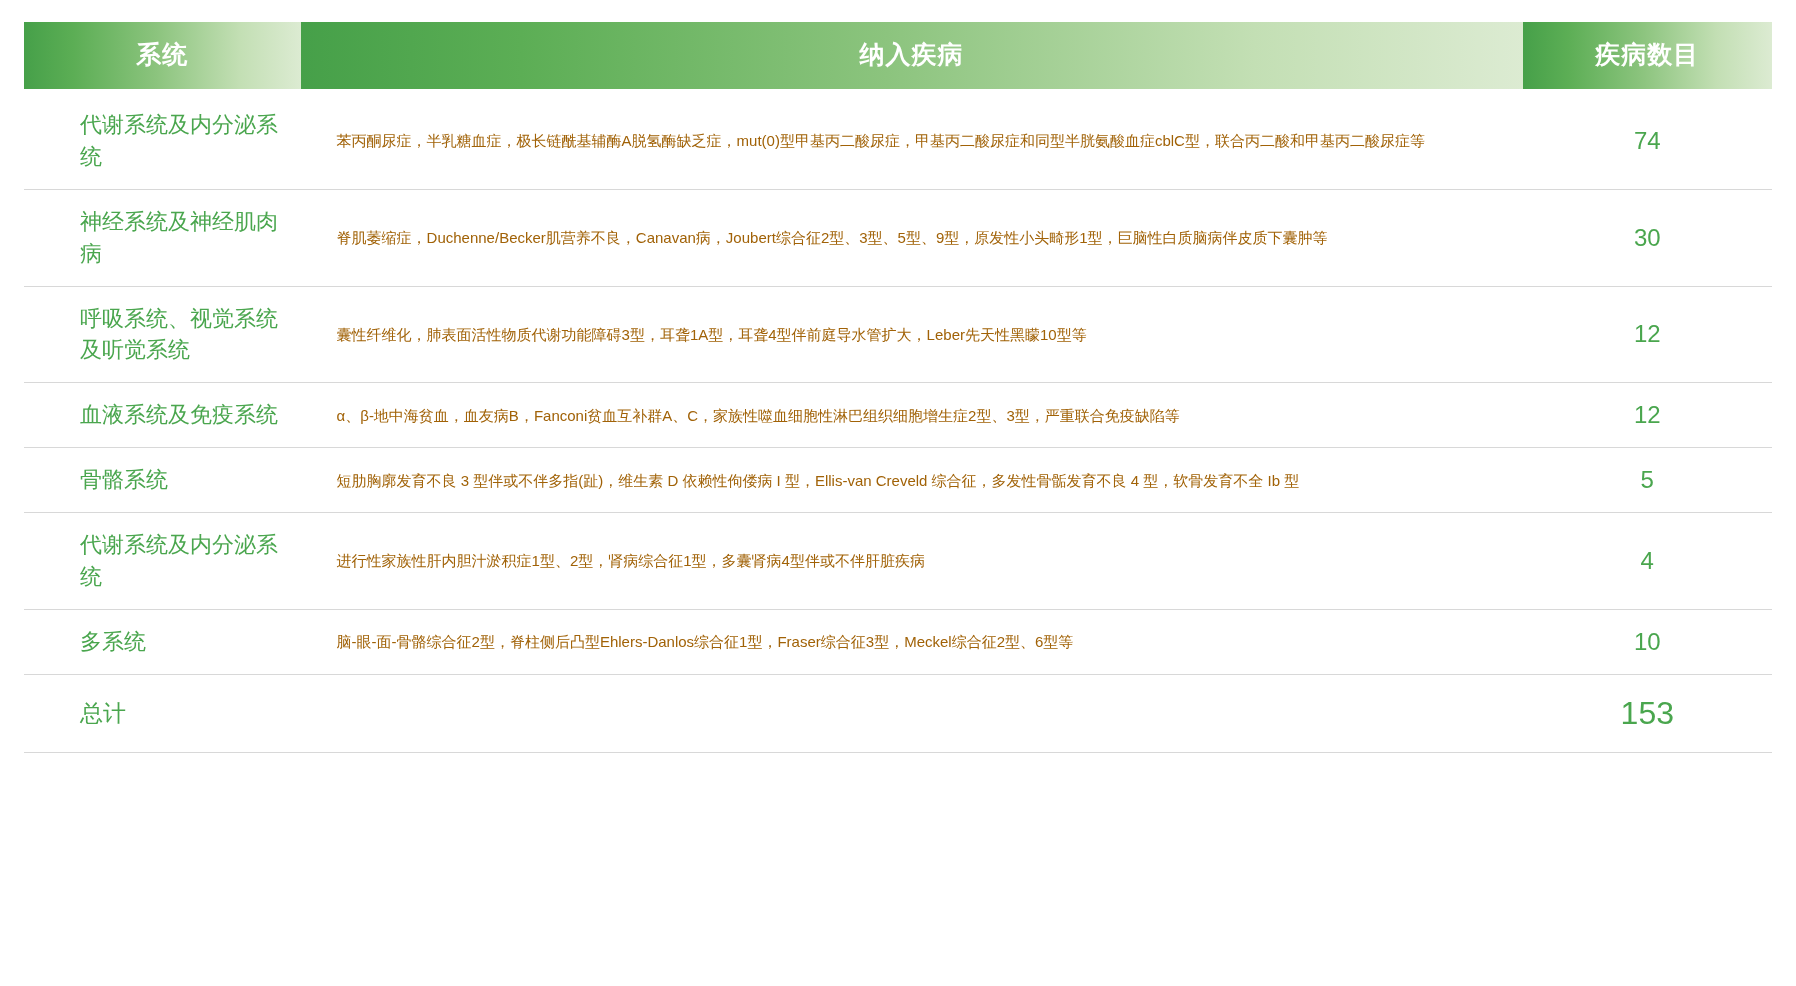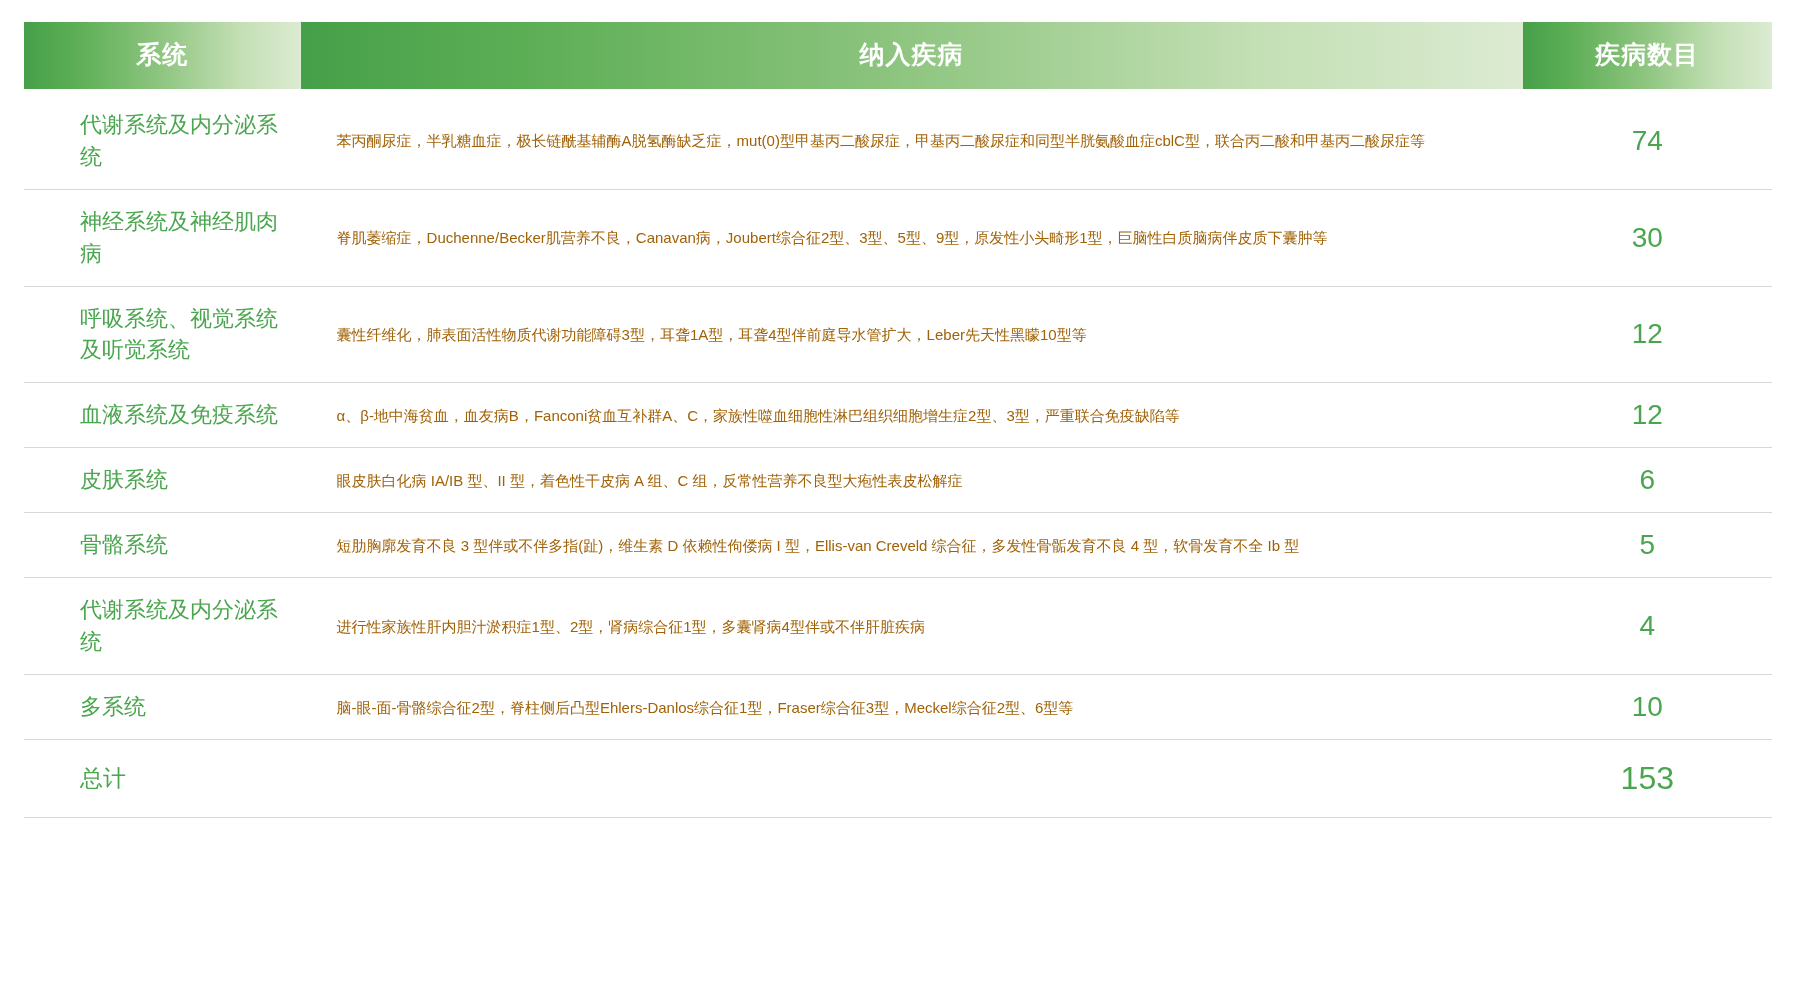--- a/index.html
+++ b/index.html
@@ -64,21 +64,21 @@
     color: #a16207;
     font-size: 15px;
     line-height: 1.55;
     padding-left: 36px;
     padding-right: 46px;
     text-align: justify;
   }
 
   td.cell-count {
     color: #4aa64e;
-    font-size: 28px;
+    font-size: 24px;
     text-align: center;
   }
 
   tr.total-row td {
     border-bottom: 1px solid #d8d8d8;
     padding-top: 20px;
     padding-bottom: 20px;
   }
   tr.total-row td.cell-system {
     font-size: 23px;
@@ -114,25 +114,20 @@
         <td class="cell-system">呼吸系统、视觉系统及听觉系统</td>
         <td class="cell-disease">囊性纤维化，肺表面活性物质代谢功能障碍3型，耳聋1A型，耳聋4型伴前庭导水管扩大，Leber先天性黑矇10型等</td>
         <td class="cell-count">12</td>
       </tr>
       <tr>
         <td class="cell-system">血液系统及免疫系统</td>
         <td class="cell-disease">α、β-地中海贫血，血友病B，Fanconi贫血互补群A、C，家族性噬血细胞性淋巴组织细胞增生症2型、3型，严重联合免疫缺陷等</td>
         <td class="cell-count">12</td>
       </tr>
       <tr>
-        <td class="cell-system">皮肤系统</td>
-        <td class="cell-disease">眼皮肤白化病 IA/IB 型、II 型，着色性干皮病 A 组、C 组，反常性营养不良型大疱性表皮松解症</td>
-        <td class="cell-count">6</td>
-      </tr>
-      <tr>
         <td class="cell-system">骨骼系统</td>
         <td class="cell-disease">短肋胸廓发育不良 3 型伴或不伴多指(趾)，维生素 D 依赖性佝偻病 I 型，Ellis-van Creveld 综合征，多发性骨骺发育不良 4 型，软骨发育不全 Ib 型</td>
         <td class="cell-count">5</td>
       </tr>
       <tr>
         <td class="cell-system">代谢系统及内分泌系统</td>
         <td class="cell-disease">进行性家族性肝内胆汁淤积症1型、2型，肾病综合征1型，多囊肾病4型伴或不伴肝脏疾病</td>
         <td class="cell-count">4</td>
       </tr>
       <tr>

